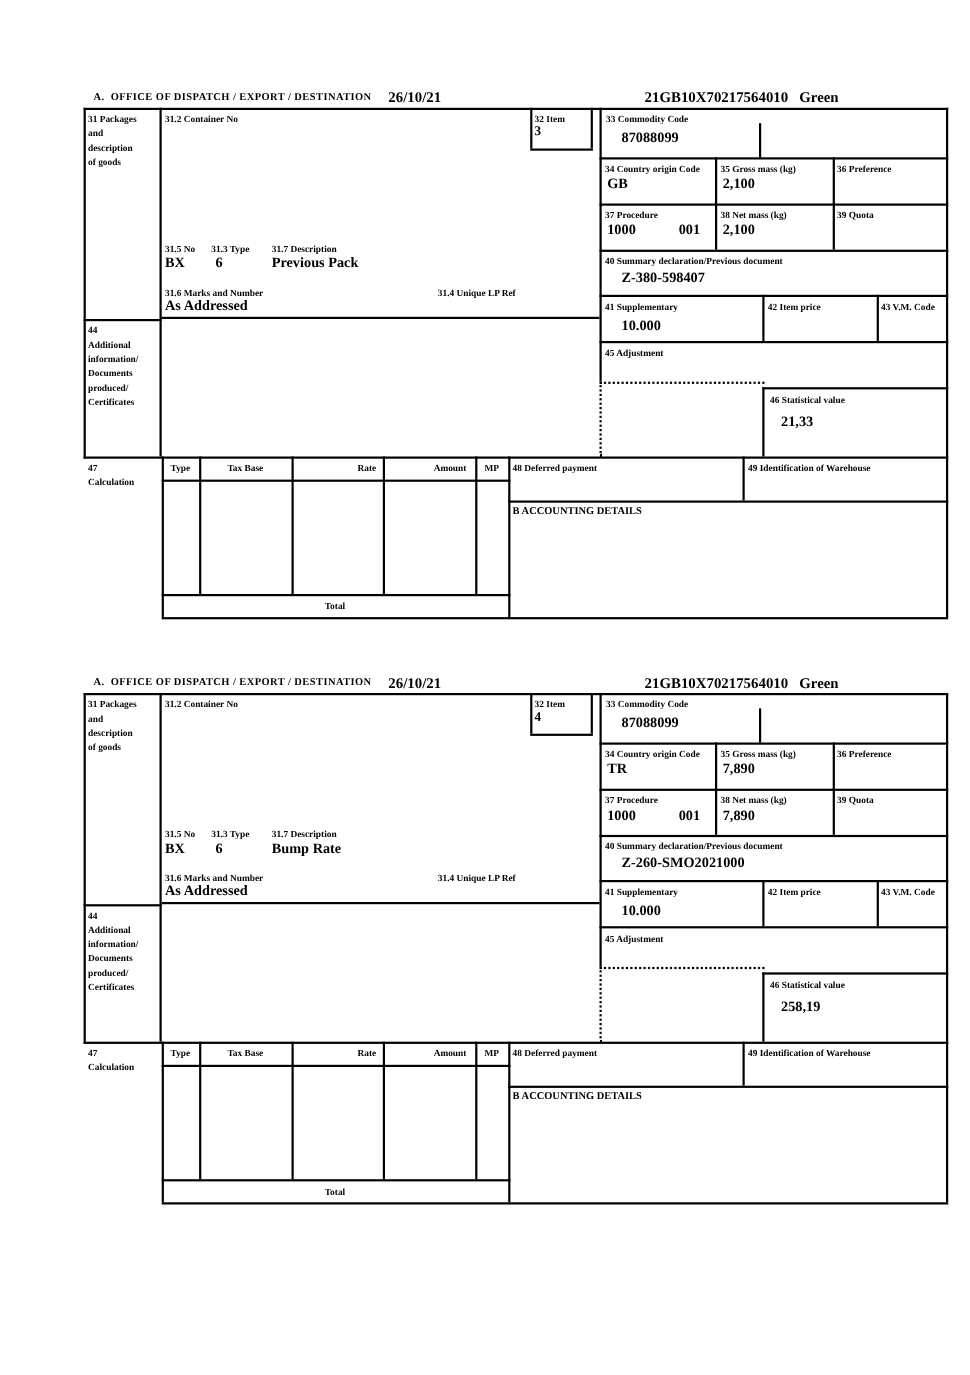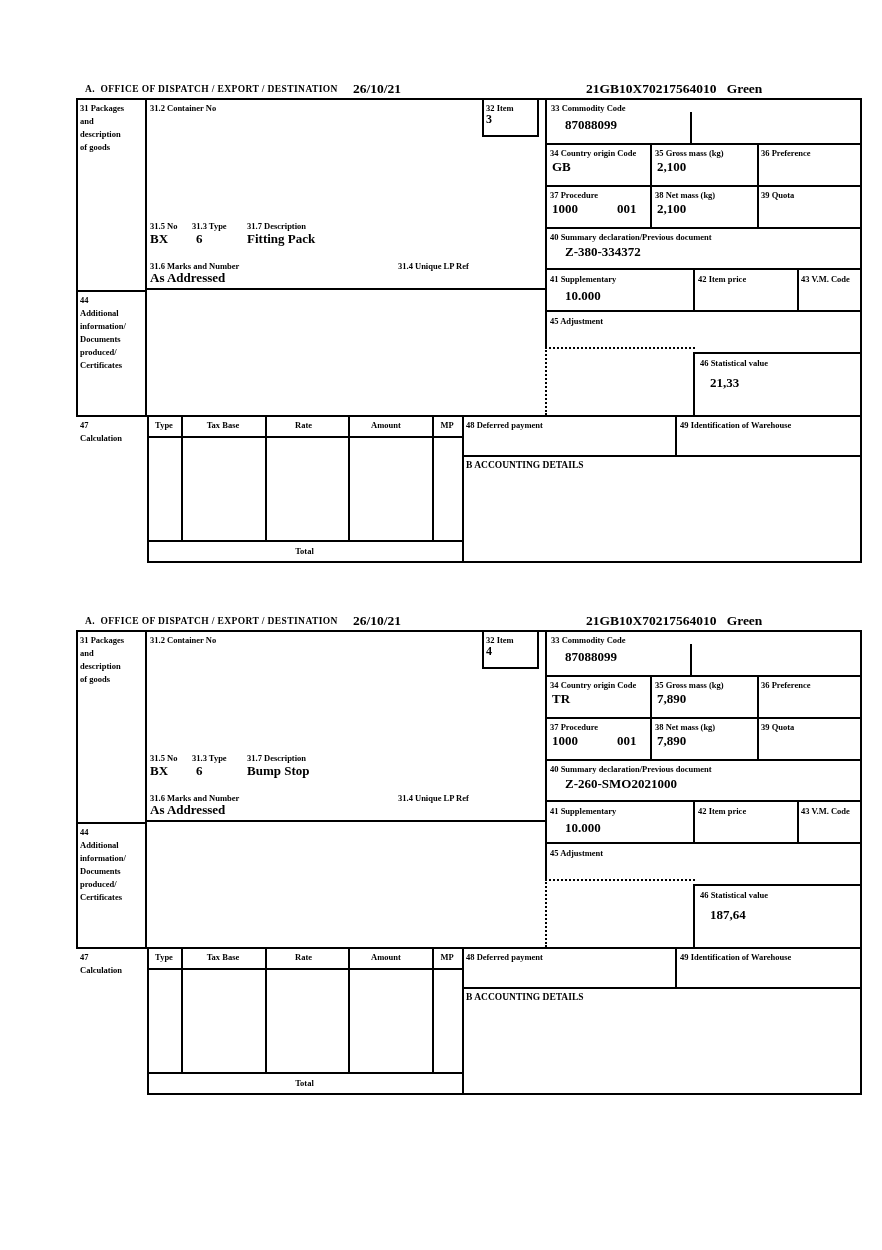--- a/index.html
+++ b/index.html
@@ -12,21 +12,21 @@
   .hd{position:absolute;height:0;border-top:2px dotted #000;}
   .vd{position:absolute;width:0;border-left:2px dotted #000;}
   
   .lb{position:absolute;font-size:8.5px;font-weight:bold;line-height:13px;white-space:pre-line;}
   .vv{position:absolute;font-size:13px;font-weight:bold;white-space:pre;line-height:13px;}
   .sm{font-size:12px;}
   .hsec{position:absolute;font-size:9.5px;font-weight:bold;white-space:pre;letter-spacing:.4px;}
   .hbig{position:absolute;font-size:13.5px;font-weight:bold;white-space:pre;}
   .cth{position:absolute;font-size:8.5px;font-weight:bold;line-height:13px;}
   .ctr{text-align:center;}
-  .rgt{text-align:center;}
+  .rgt{text-align:right;}
 </style>
 </head>
 <body>
 
 <div class="page">
 
   <div class="form" style="top:81px">
 
     <div class="hl" style="left:76px;top:17px;width:786px"></div>
     <div class="hl" style="left:482px;top:54px;width:57px"></div>
@@ -84,34 +84,34 @@
     <div class="lb" style="left:655px;top:66px">35 Gross mass (kg)</div>
     <div class="vv" style="left:657px;top:79px">2,100</div>
     <div class="lb" style="left:761px;top:66px">36 Preference</div>
     <div class="lb" style="left:550px;top:108px">37 Procedure</div>
     <div class="vv" style="left:552px;top:121px">1000</div>
     <div class="vv" style="left:617px;top:121px">001</div>
     <div class="lb" style="left:655px;top:108px">38 Net mass (kg)</div>
     <div class="vv" style="left:657px;top:121px">2,100</div>
     <div class="lb" style="left:761px;top:108px">39 Quota</div>
     <div class="lb" style="left:550px;top:150px">40 Summary declaration/Previous document</div>
-    <div class="vv" style="left:565px;top:164px">Z-380-334372</div>
+    <div class="vv" style="left:565px;top:164px">Z-380-598407</div>
     <div class="lb" style="left:550px;top:192px">41 Supplementary</div>
     <div class="vv" style="left:565px;top:208px">10.000</div>
     <div class="lb" style="left:698px;top:192px">42 Item price</div>
     <div class="lb" style="left:801px;top:192px">43 V.M. Code</div>
     <div class="lb" style="left:550px;top:234px">45 Adjustment</div>
     <div class="lb" style="left:700px;top:276px">46 Statistical value</div>
     <div class="vv" style="left:710px;top:295px">21,33</div>
     <div class="lb" style="left:150px;top:139px">31.5 No</div>
     <div class="lb" style="left:192px;top:139px">31.3 Type</div>
     <div class="lb" style="left:247px;top:139px">31.7 Description</div>
     <div class="vv" style="left:150px;top:151px">BX</div>
     <div class="vv" style="left:196px;top:151px">6</div>
-    <div class="vv" style="left:247px;top:151px">Fitting Pack</div>
+    <div class="vv" style="left:247px;top:151px">Previous Pack</div>
     <div class="lb" style="left:150px;top:179px">31.6 Marks and Number</div>
     <div class="lb" style="left:398px;top:179px">31.4 Unique LP Ref</div>
     <div class="vv" style="left:150px;top:190px">As Addressed</div>
     <div class="lb" style="left:80px;top:213px;width:64px">44
 Additional
 information/
 Documents
 produced/
 Certificates</div>
     <div class="lb" style="left:80px;top:338px;width:64px">47
@@ -192,27 +192,27 @@
     <div class="vv" style="left:657px;top:121px">7,890</div>
     <div class="lb" style="left:761px;top:108px">39 Quota</div>
     <div class="lb" style="left:550px;top:150px">40 Summary declaration/Previous document</div>
     <div class="vv" style="left:565px;top:164px">Z-260-SMO2021000</div>
     <div class="lb" style="left:550px;top:192px">41 Supplementary</div>
     <div class="vv" style="left:565px;top:208px">10.000</div>
     <div class="lb" style="left:698px;top:192px">42 Item price</div>
     <div class="lb" style="left:801px;top:192px">43 V.M. Code</div>
     <div class="lb" style="left:550px;top:234px">45 Adjustment</div>
     <div class="lb" style="left:700px;top:276px">46 Statistical value</div>
-    <div class="vv" style="left:710px;top:295px">187,64</div>
+    <div class="vv" style="left:710px;top:295px">258,19</div>
     <div class="lb" style="left:150px;top:139px">31.5 No</div>
     <div class="lb" style="left:192px;top:139px">31.3 Type</div>
     <div class="lb" style="left:247px;top:139px">31.7 Description</div>
     <div class="vv" style="left:150px;top:151px">BX</div>
     <div class="vv" style="left:196px;top:151px">6</div>
-    <div class="vv" style="left:247px;top:151px">Bump Stop</div>
+    <div class="vv" style="left:247px;top:151px">Bump Rate</div>
     <div class="lb" style="left:150px;top:179px">31.6 Marks and Number</div>
     <div class="lb" style="left:398px;top:179px">31.4 Unique LP Ref</div>
     <div class="vv" style="left:150px;top:190px">As Addressed</div>
     <div class="lb" style="left:80px;top:213px;width:64px">44
 Additional
 information/
 Documents
 produced/
 Certificates</div>
     <div class="lb" style="left:80px;top:338px;width:64px">47

